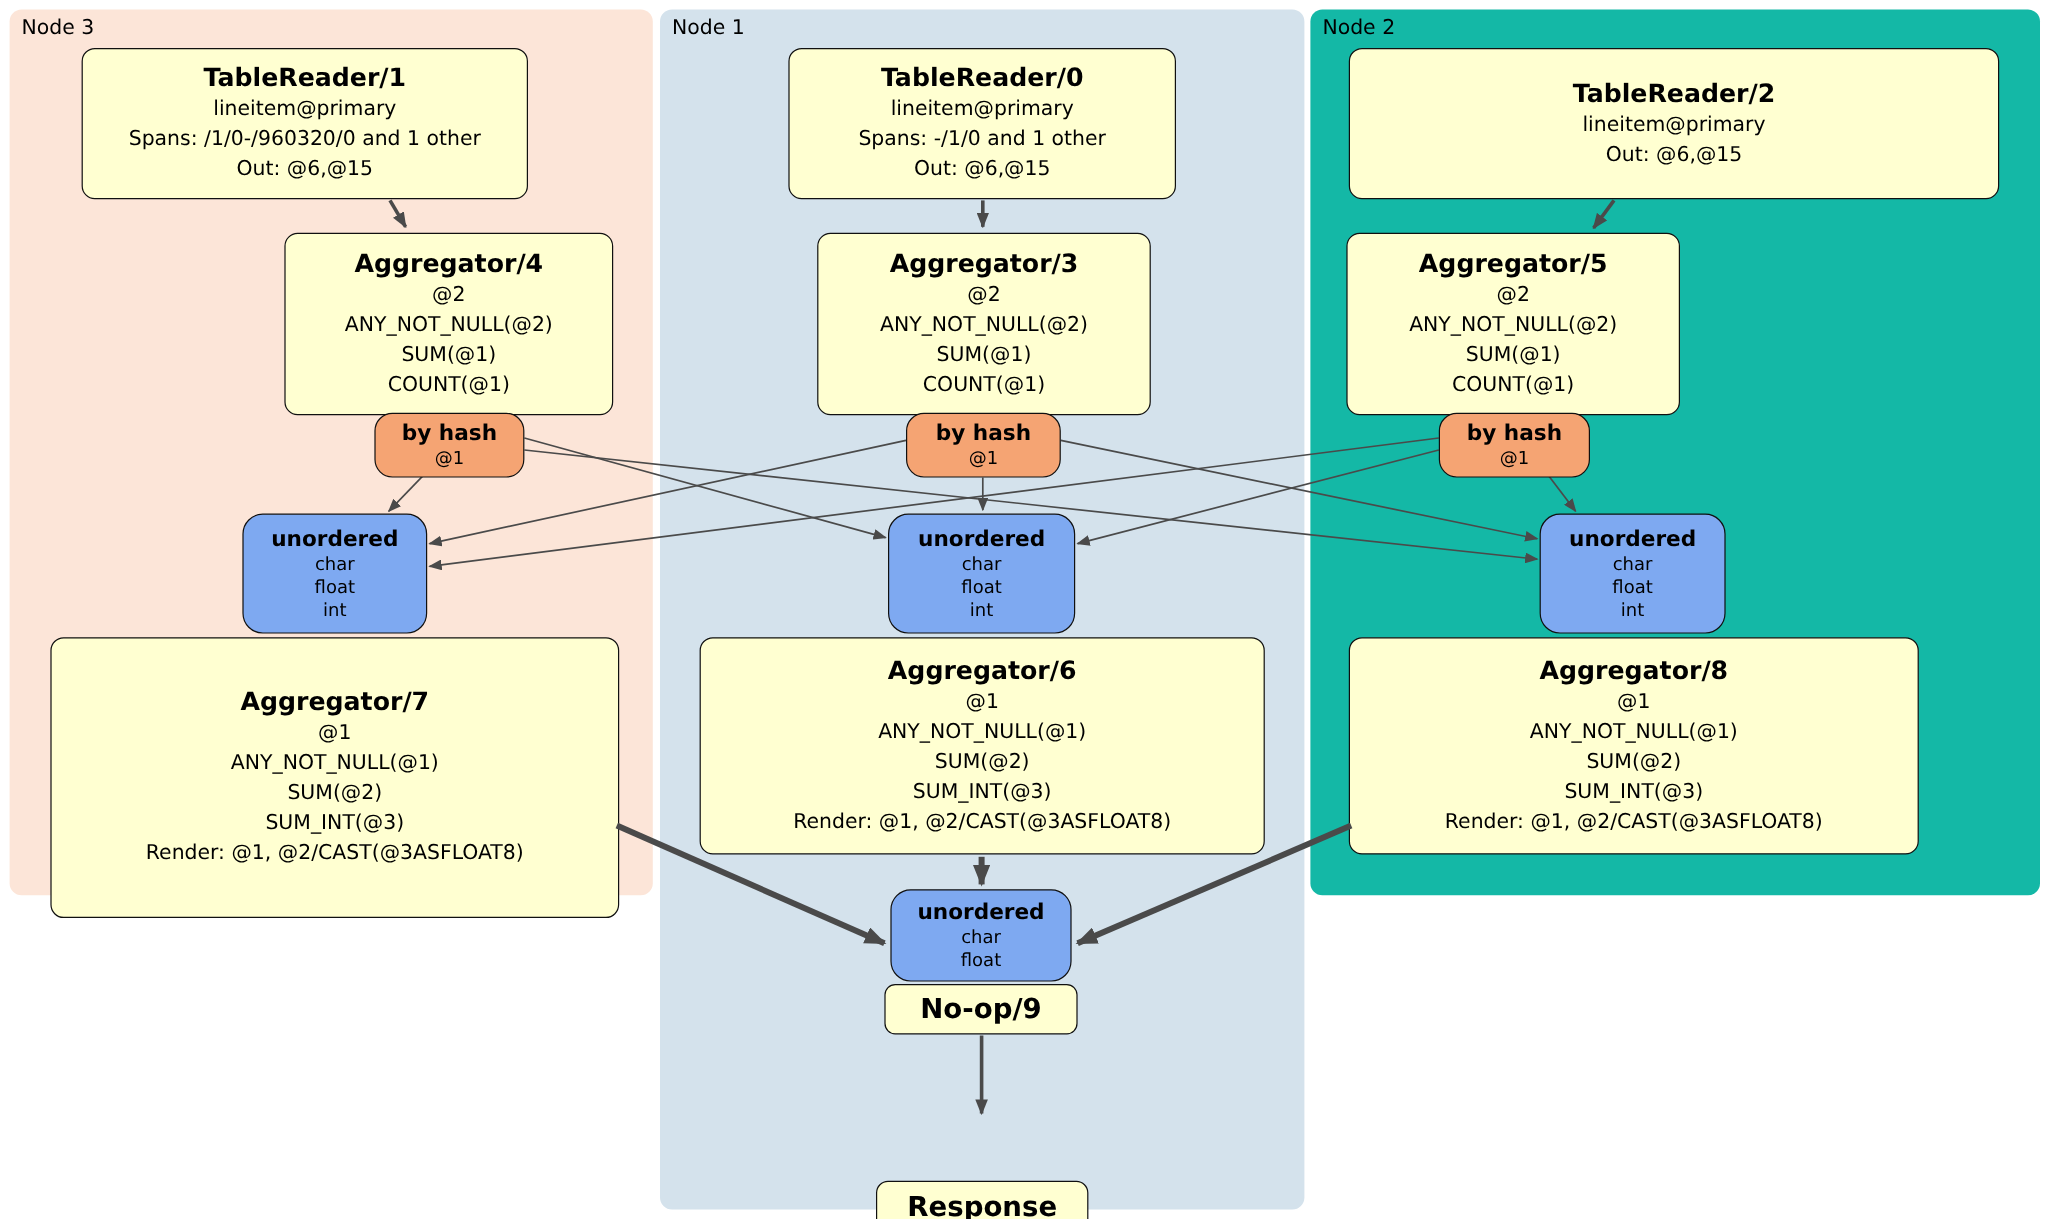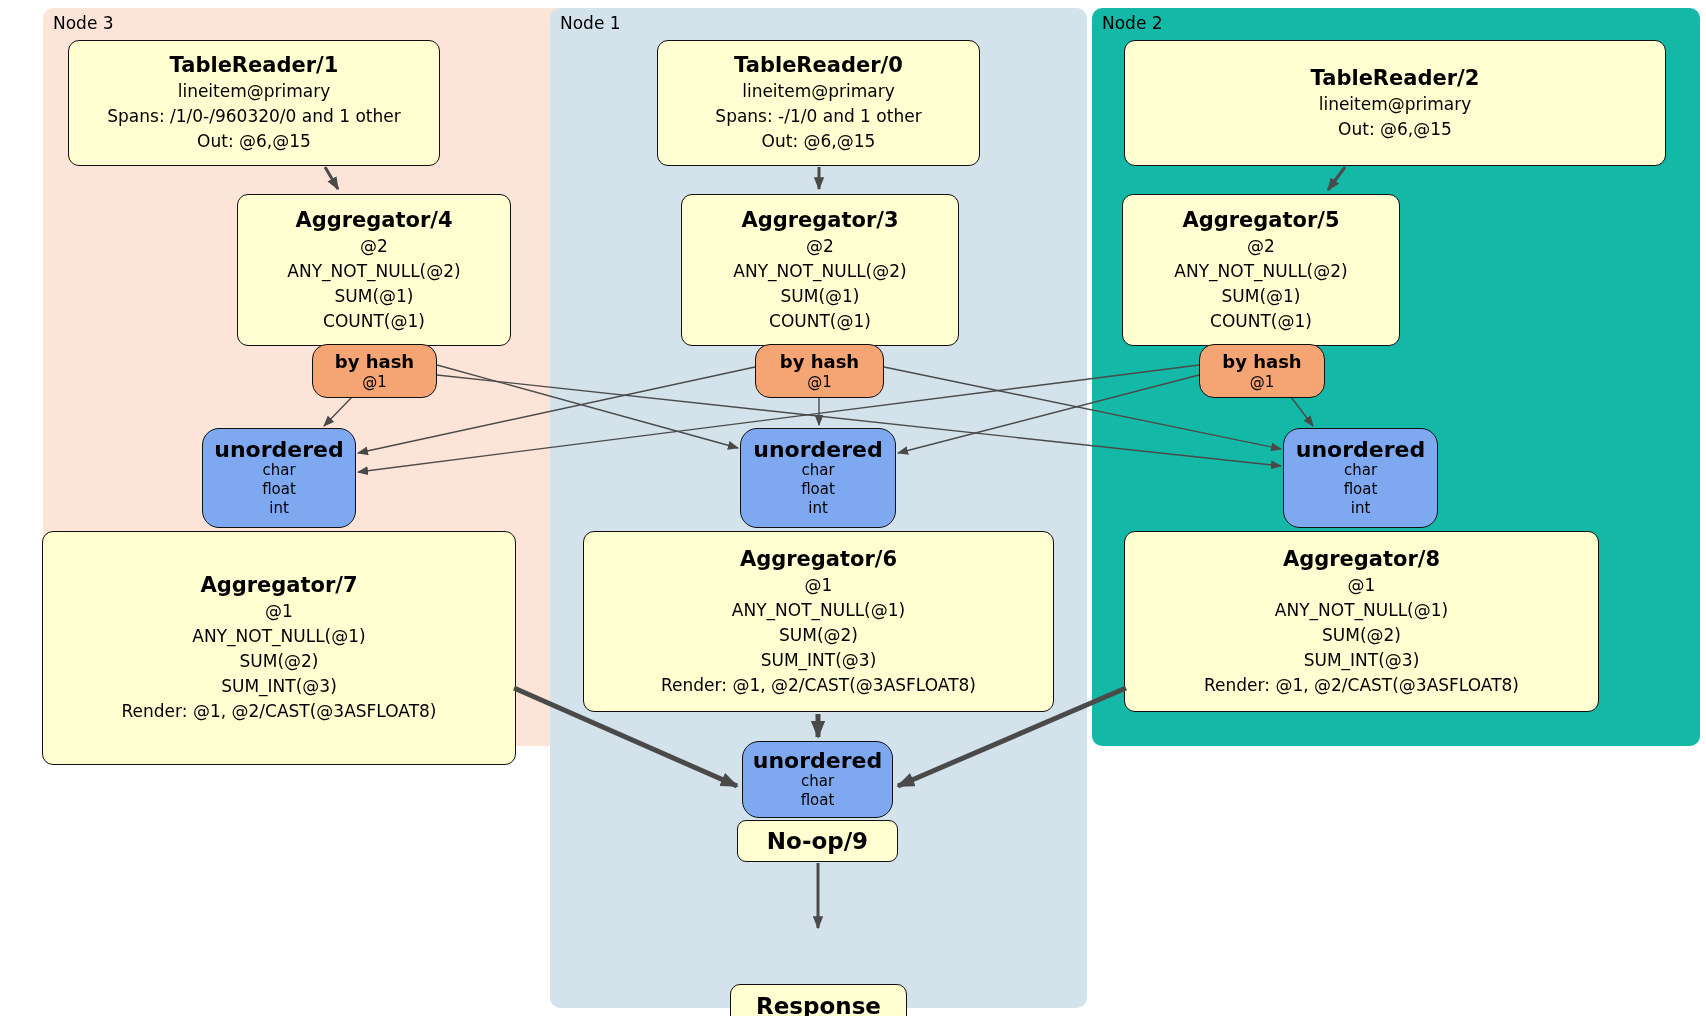--- a/index.html
+++ b/index.html
@@ -1,37 +1,37 @@
 <!DOCTYPE html>
 <html><head>
 <meta charset="utf-8">
 <style>
   html,body{margin:0;padding:0;background:#ffffff;}
   #canvas{
     position:relative;width:1706px;height:1016px;background:#ffffff;overflow:hidden;
     font-family:"DejaVu Sans","Liberation Sans",sans-serif;color:#000;
   }
   .panel{position:absolute;border-radius:10px;z-index:0;}
-  #panel-node3{left:8px;top:8px;width:536px;height:738px;background:#fce5d8;margin-left:35px;}
+  #panel-node3{left:8px;top:8px;width:536px;height:738px;background:#fce5d8;}
   #panel-node1{left:550px;top:8px;width:537px;height:1000px;background:#d4e2ec;}
   #panel-node2{left:1092px;top:8px;width:608px;height:738px;background:#14b8a6;}
   .panel-label{position:absolute;top:5px;left:10px;font-size:17px;line-height:20px;}
 
   .pbox,.router,.sync{
     position:absolute;display:flex;flex-direction:column;justify-content:center;align-items:center;
     text-align:center;box-sizing:border-box;border:1.6px solid #101010;
   }
   .pbox{background:#ffffd1;border-radius:11px;z-index:2;}
   .pbox .t{font-weight:bold;font-size:21px;line-height:27px;white-space:nowrap;}
   .pbox .l{font-size:17px;line-height:25px;white-space:nowrap;}
   .router{background:#f5a473;border-radius:15px;z-index:4;}
   .router .t{font-weight:bold;font-size:18px;line-height:22px;}
   .router .l{font-size:15px;line-height:18px;}
   .sync{background:#7ea9f1;border-radius:17px;z-index:4;}
-  .sync .t{font-weight:bold;font-size:22px;line-height:23px;}
+  .sync .t{font-weight:bold;font-size:18px;line-height:23px;}
   .sync .l{font-size:15px;line-height:19px;text-align:right;}
 
   #tr1{left:68px;top:40px;width:372px;height:126px;}
   #agg4{left:237px;top:194px;width:274px;height:152px;}
   #byhash3{left:312px;top:344px;width:125px;height:54px;}
   #uno3{left:202px;top:428px;width:154px;height:100px;}
   #agg7{left:42px;top:531px;width:474px;height:234px;}
 
   #tr0{left:657px;top:40px;width:323px;height:126px;}
   #agg3{left:681px;top:194px;width:278px;height:152px;}

